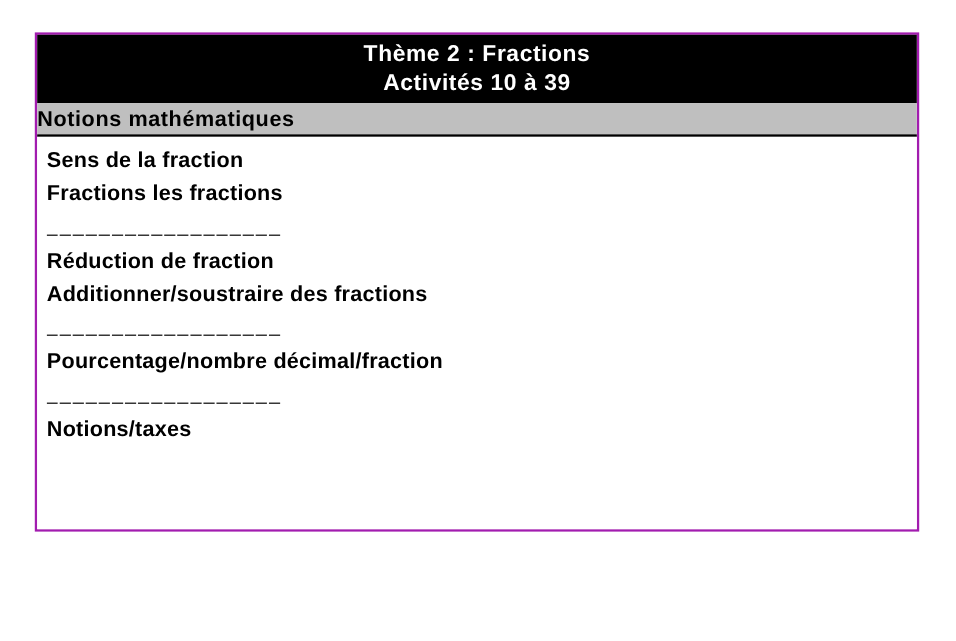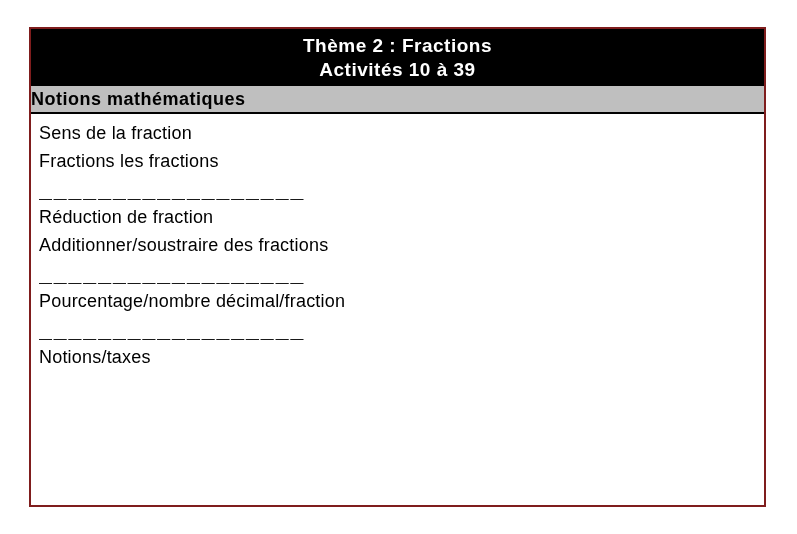--- a/index.html
+++ b/index.html
@@ -14,23 +14,23 @@
     background: #ffffff;
     font-family: "Liberation Sans", sans-serif;
     color: #000000;
     overflow: hidden;
   }
   .theme-table {
     position: absolute;
     left: 29px;
     top: 27px;
     width: 737px;
-    height: 480px;
+    height: 416px;
     box-sizing: border-box;
-    border: 2px solid #7f1d1d;
+    border: 2px solid #a21caf;
     background: #ffffff;
     display: flex;
     flex-direction: column;
   }
   .thead {
     background: #000000;
     color: #ffffff;
     height: 57px;
     box-sizing: border-box;
     text-align: center;
@@ -57,28 +57,28 @@
     flex: 0 0 auto;
   }
   .tbody {
     flex: 1 1 auto;
     background: #ffffff;
     padding: 5px 10px 0 8px;
   }
   .item {
     font-size: 18px;
     line-height: 28px;
-    font-weight: normal;
+    font-weight: bold;
     letter-spacing: 0.2px;
     white-space: nowrap;
   }
   .divider {
-    font-size: 23px;
+    font-size: 16px;
     line-height: 28px;
-    font-weight: bold;
+    font-weight: normal;
     letter-spacing: 2px;
     white-space: nowrap;
     height: 28px;
     overflow: hidden;
   }
 </style>
 </head>
 <body>
 
 <div class="page">

